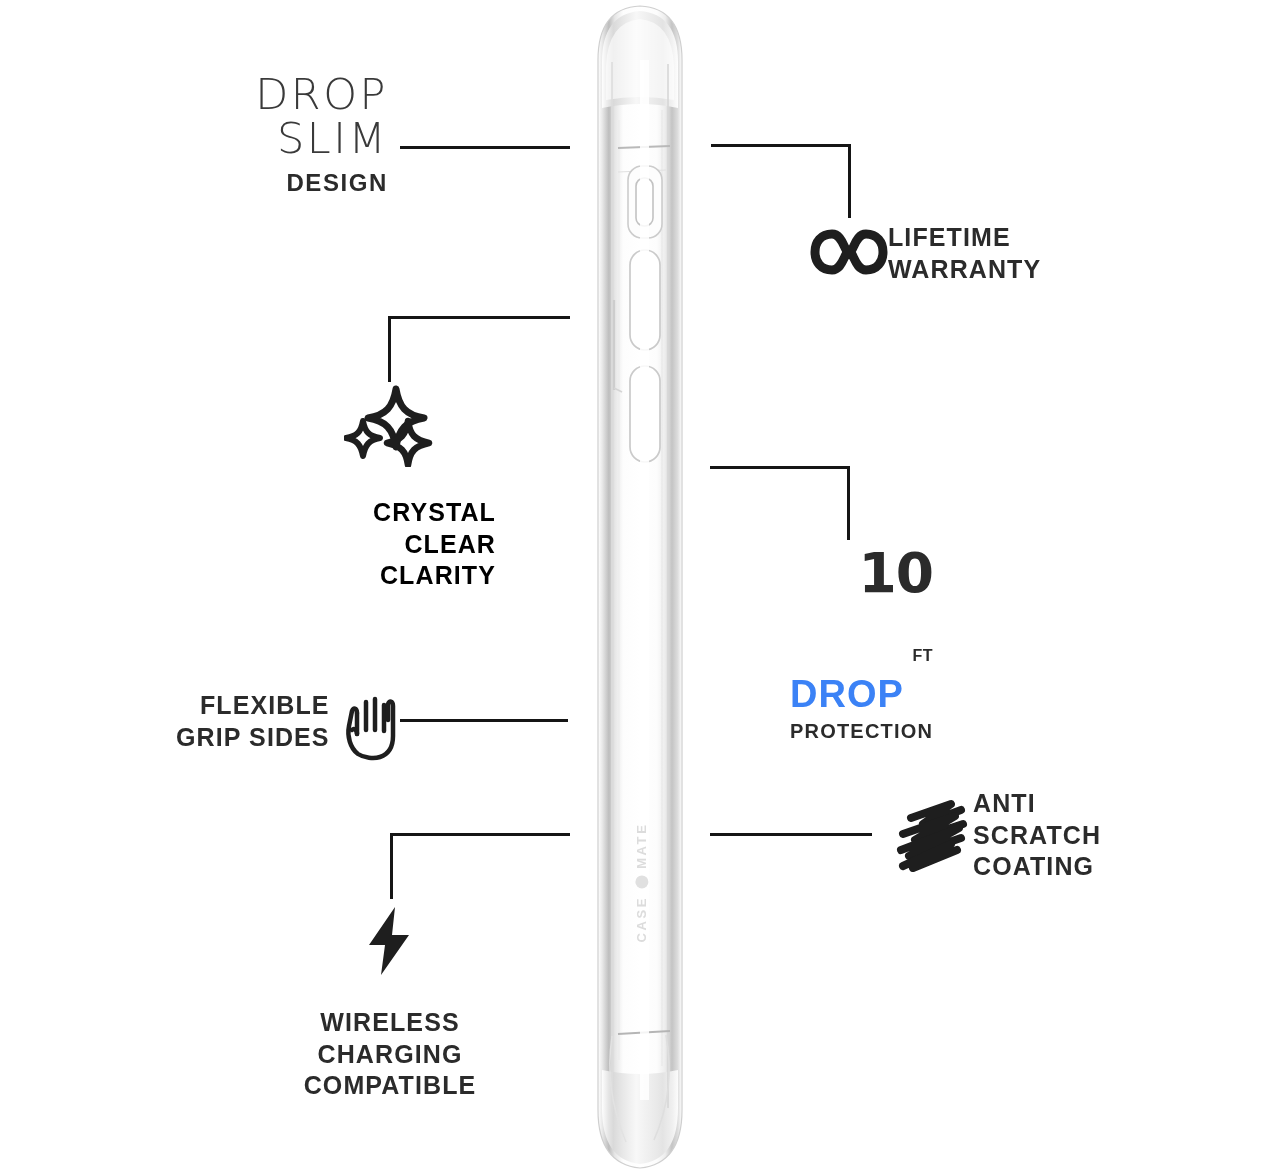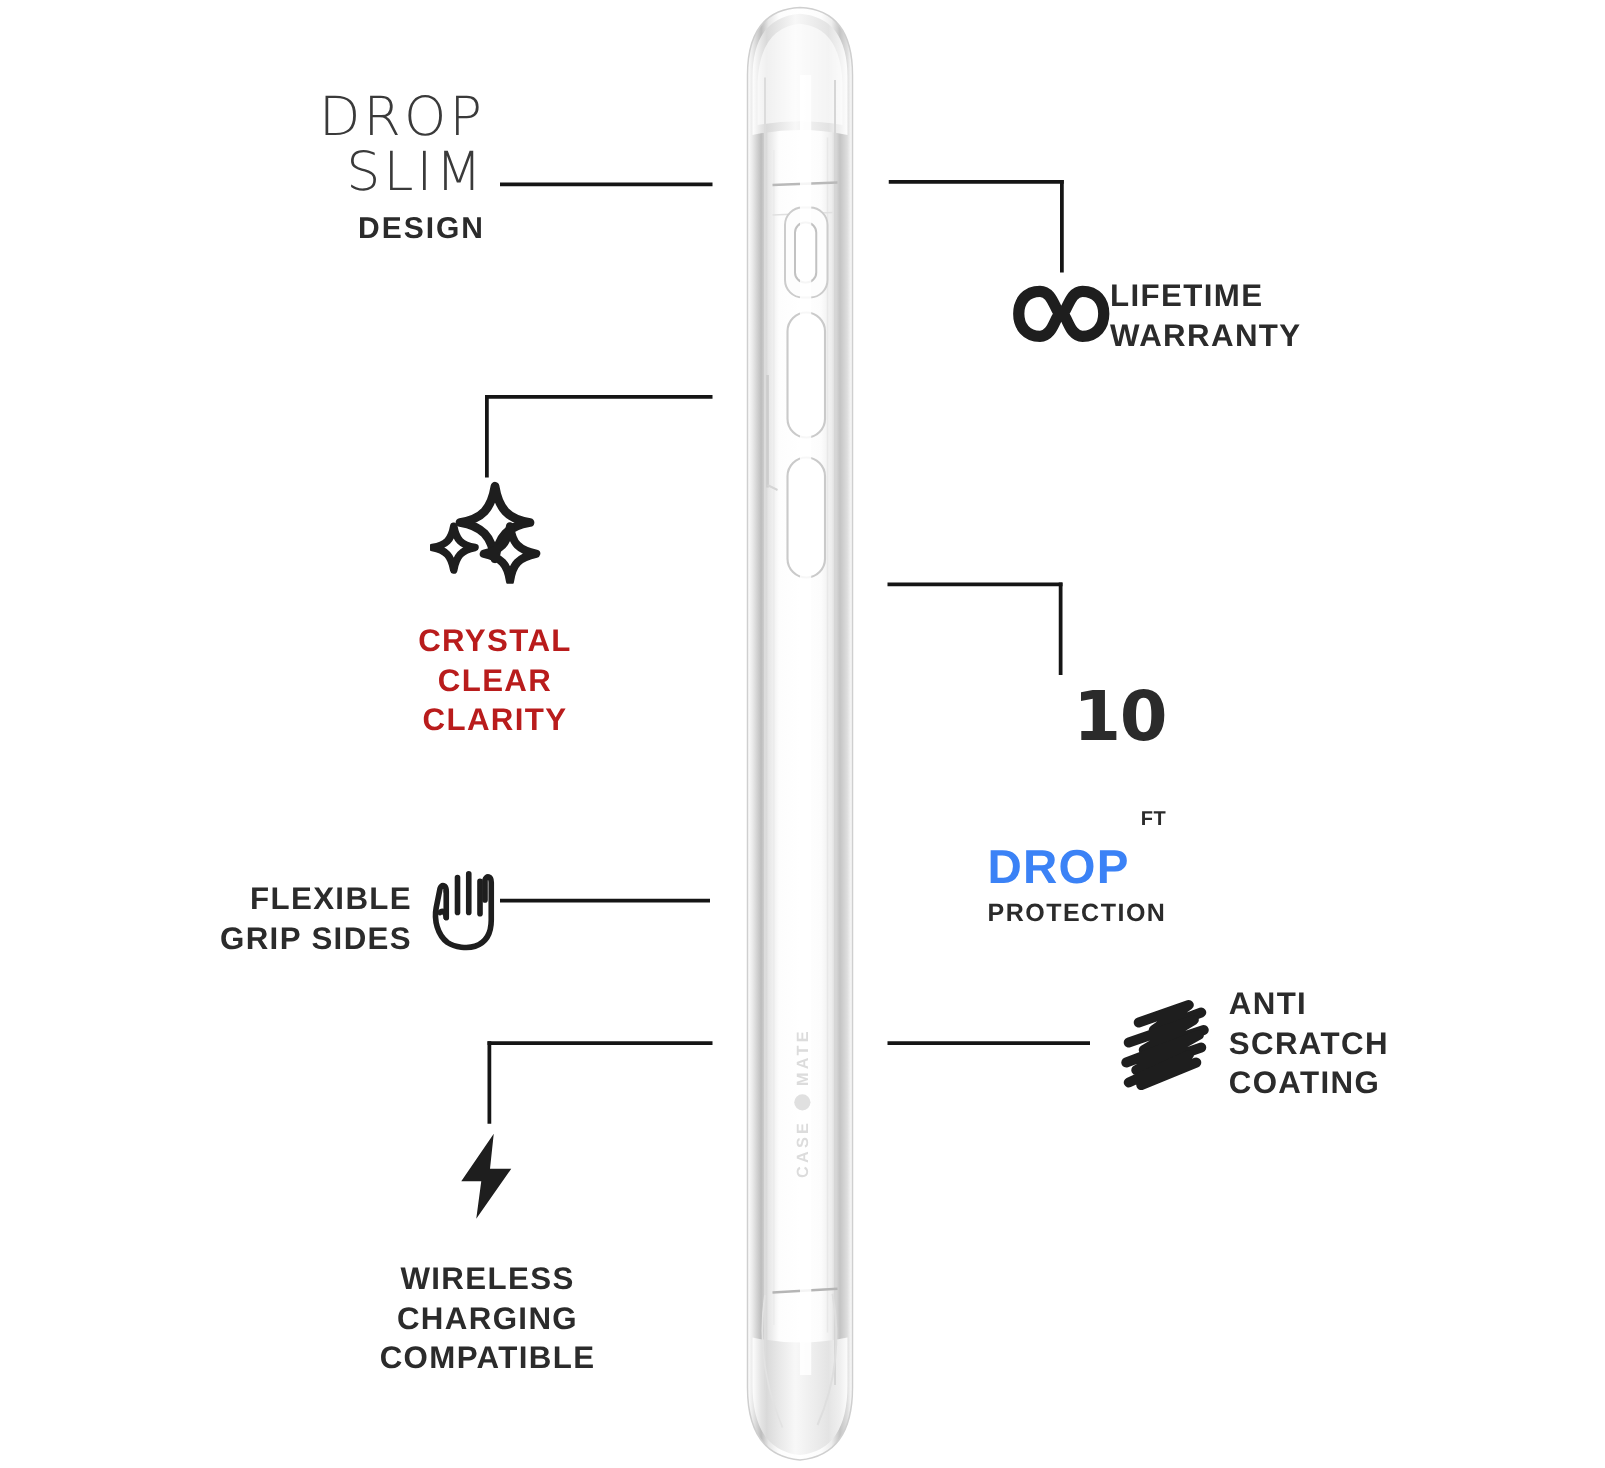--- a/index.html
+++ b/index.html
@@ -33,21 +33,21 @@
   #lifetime-warranty-group { position:absolute; left:810px; top:222px; display:flex; align-items:center; }
   #lifetime-warranty-group .txt {
     font-size:25px; font-weight:bold; letter-spacing:1.1px; line-height:1.26; color:#2b2b2b;
   }
 
   
   #crystal-group { position:absolute; left:296px; top:385px; width:200px; text-align:center; }
   #crystal-group .icon-wrap { display:flex; justify-content:center; }
   #crystal-group .txt {
     margin-top:26px; font-size:25px; font-weight:bold;
-    letter-spacing:1.1px; line-height:1.26; color:#b91c1c;
+    letter-spacing:1.1px; line-height:1.26; color:#000000;text-align:right;
   }
 
   
   #drop-group { position:absolute; left:790px; top:548px; }
   #drop-group .row1 { display:flex; align-items:flex-end;flex-direction:column; }
   #drop-group .num {
     font-size:55px; font-weight:bold; letter-spacing:-1px; line-height:0.92;
     color:#2b2b2b; font-family:"DejaVu Sans", sans-serif;
   }
   #drop-group .ft {
@@ -55,28 +55,28 @@
     margin-left:5px; padding-bottom:5px; color:#2b2b2b;margin-top:48px;
   }
   #drop-group .drop {
     font-size:38px; font-weight:bold; letter-spacing:1px; margin-top:3px; color:#3b82f6;
   }
   #drop-group .prot {
     font-size:20px; font-weight:bold; letter-spacing:1.2px; margin-top:4px; color:#2b2b2b;
   }
 
   
-  #flexible-group { position:absolute; left:176px; top:690px; display:flex; align-items:flex-end; gap:14px; }
+  #flexible-group { position:absolute; left:176px; top:690px; display:flex; align-items:flex-start; gap:14px; }
   #flexible-group .txt {
     font-size:25px; font-weight:bold; letter-spacing:1.1px; line-height:1.26;
     text-align:right; color:#2b2b2b;
   }
 
   
-  #scratch-group { position:absolute; left:893px; top:788px; display:flex; align-items:center; gap:14px; }
+  #scratch-group { position:absolute; left:893px; top:788px; display:flex; align-items:center; gap:4px; }
   #scratch-group .txt {
     font-size:25px; font-weight:bold; letter-spacing:1.1px; line-height:1.26; color:#2b2b2b;
   }
 
   
   #wireless-group { position:absolute; left:285px; top:905px; width:210px; text-align:center; }
   #wireless-group .icon-wrap { display:flex; justify-content:center; }
   #wireless-group .txt {
     margin-top:26px; font-size:25px; font-weight:bold;
     letter-spacing:1.1px; line-height:1.26; color:#2b2b2b;

